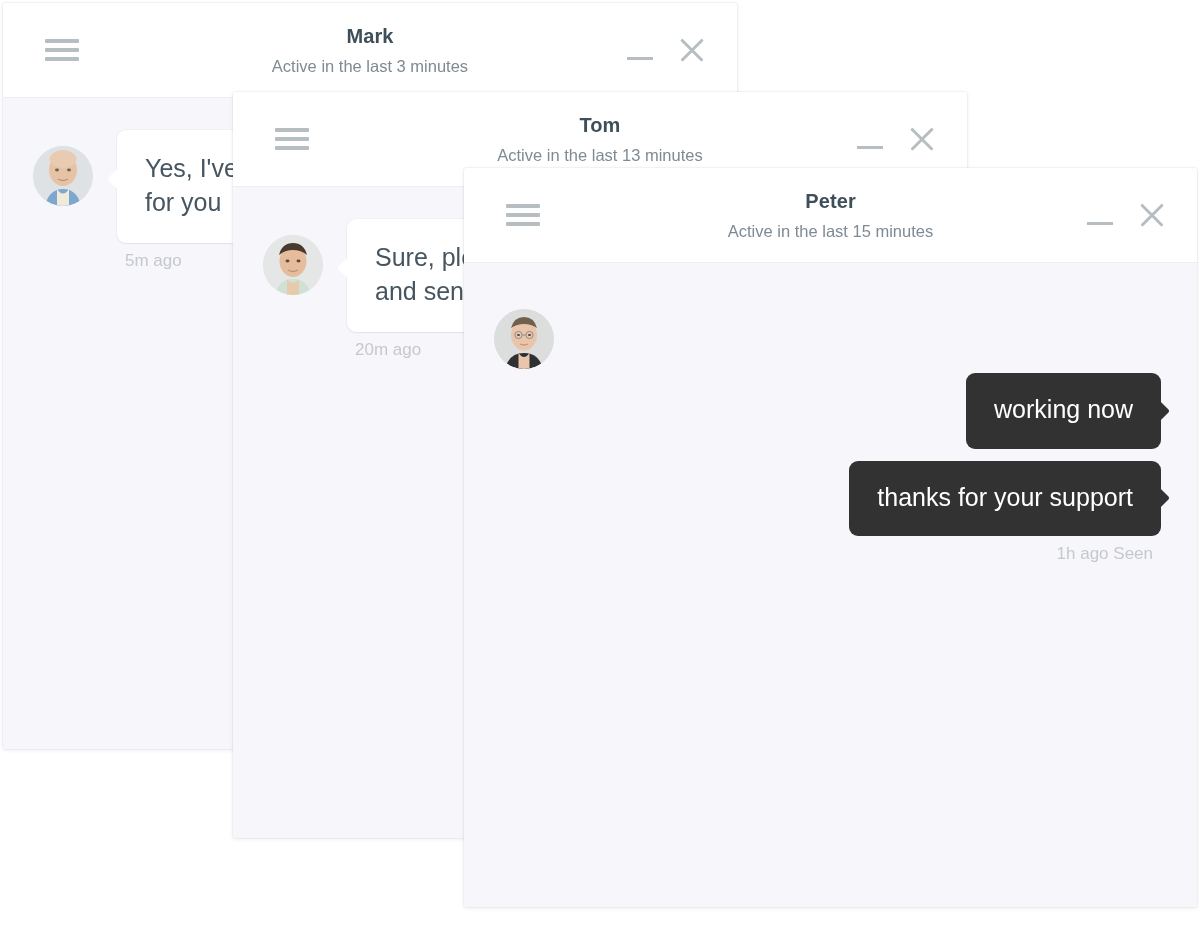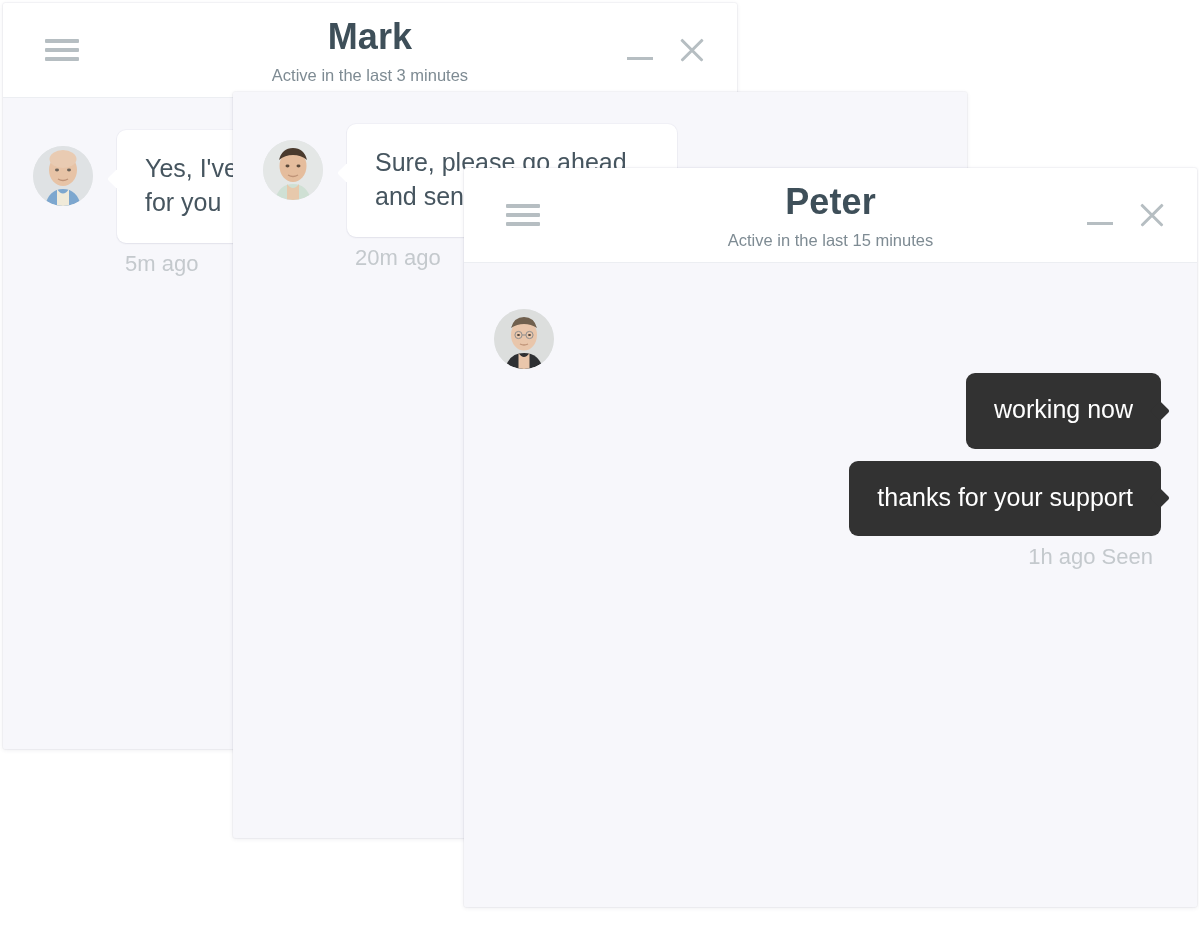--- a/index.html
+++ b/index.html
@@ -61,21 +61,21 @@
     position: absolute;
     left: 0; right: 0; top: 0; bottom: 0;
     display: flex;
     flex-direction: column;
     align-items: center;
     justify-content: center;
     padding-top: 2px;
     pointer-events: none;
   }
   .chat-title {
-    font-size: 36px;
+    font-size: 20px;
     font-weight: bold;
     color: #3e4f59;
     line-height: 1.15;
     letter-spacing: 0.1px;
   }
   .chat-sub {
     font-size: 16.5px;
     color: #7e8b93;
     line-height: 1.3;
     margin-top: 8px;
@@ -191,21 +191,21 @@
     top: 50%;
     margin-top: -7px;
     width: 14px;
     height: 14px;
     background: #323232;
     transform: rotate(45deg);
     border-radius: 2px;
   }
 
   .stamp {
-    font-size: 22px;
+    font-size: 17px;
     color: #c4c9cd;
     margin: 8px 2px 26px 2px;
   }
   .stamp.left  { text-align: left; padding-left: 6px; }
   .stamp.right { text-align: right; padding-right: 6px; }
 
   
   #win-mark {
     left: 3px;  top: 3px;  width: 734px; height: 746px;
     z-index: 1;
@@ -284,20 +284,35 @@
       <div class="msg-row out">
         <div class="out-block">
           <div class="bubble out">Thanks. The site is printing the wrong markup on mobile. Would you mind taking a look at the problem?</div>
           <div class="stamp right"></div>
         </div>
       </div>
     </div>
   </div>
 
   <div class="chat-window" id="win-tom">
+    <div class="chat-header">
+      <div class="hamburger">
+        <i></i>
+        <i></i>
+        <i></i>
+      </div>
+      <div class="header-titles">
+        <div class="chat-title">Tom</div>
+        <div class="chat-sub">Active in the last 13 minutes</div>
+      </div>
+      <div class="win-controls">
+        <div class="btn-min"></div>
+        <div class="btn-close"></div>
+      </div>
+    </div>
 
     <div class="chat-body">
       <div class="msg-row in">
         <div class="avatar">
           <svg viewBox="0 0 60 60">
             <defs>
                 <clipPath id="ct">
                   <circle cx="30" cy="30" r="30"></circle>
                 </clipPath>
               </defs>

